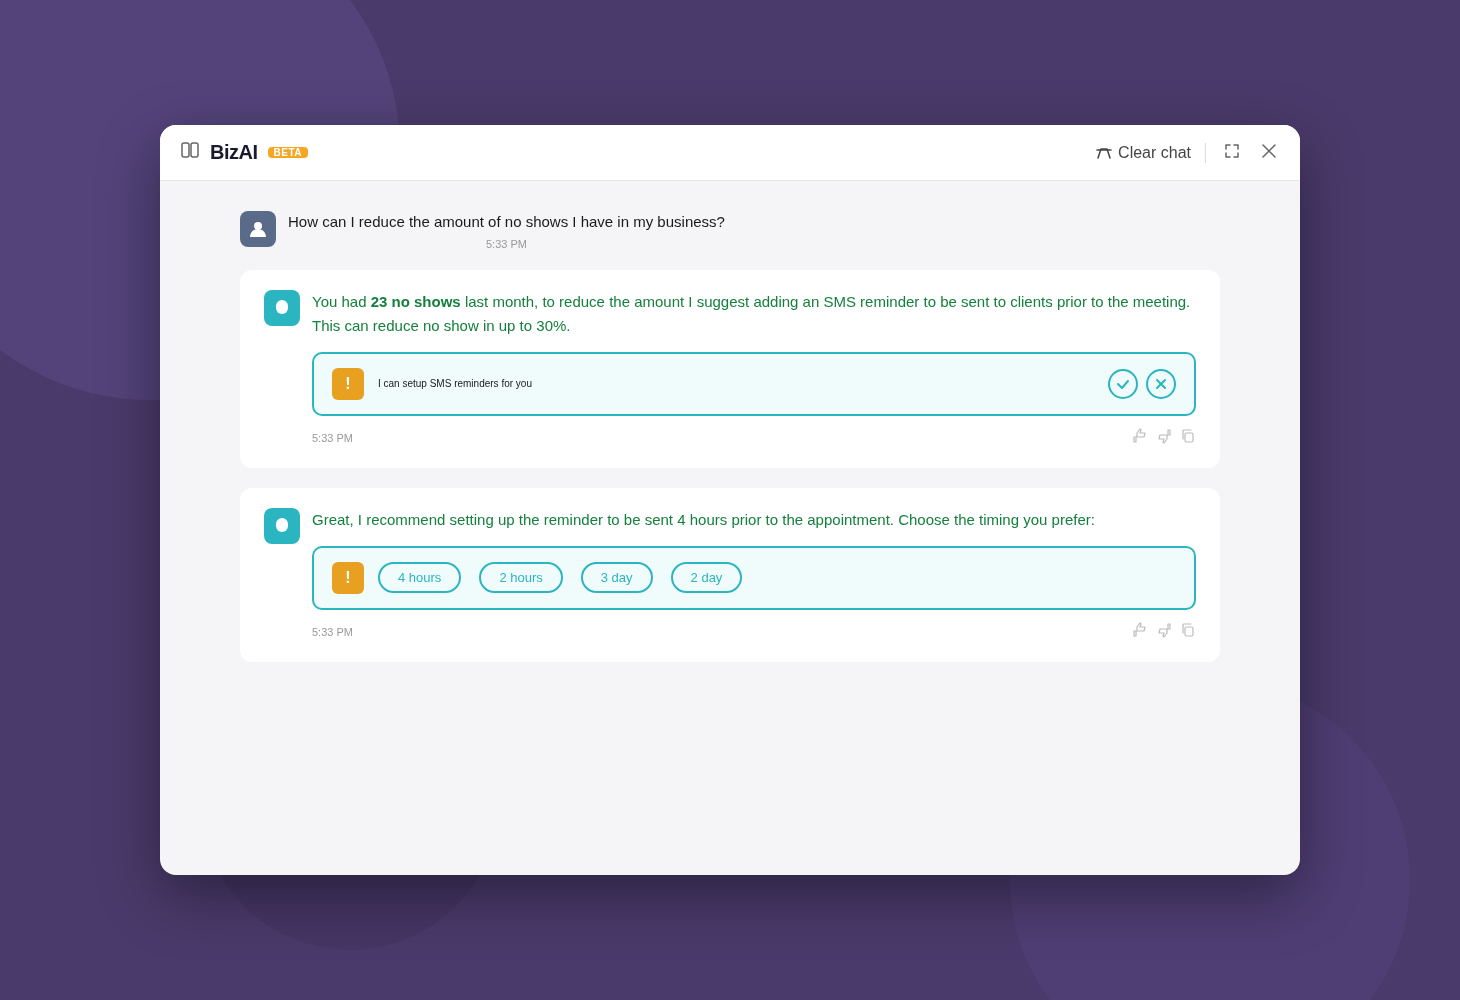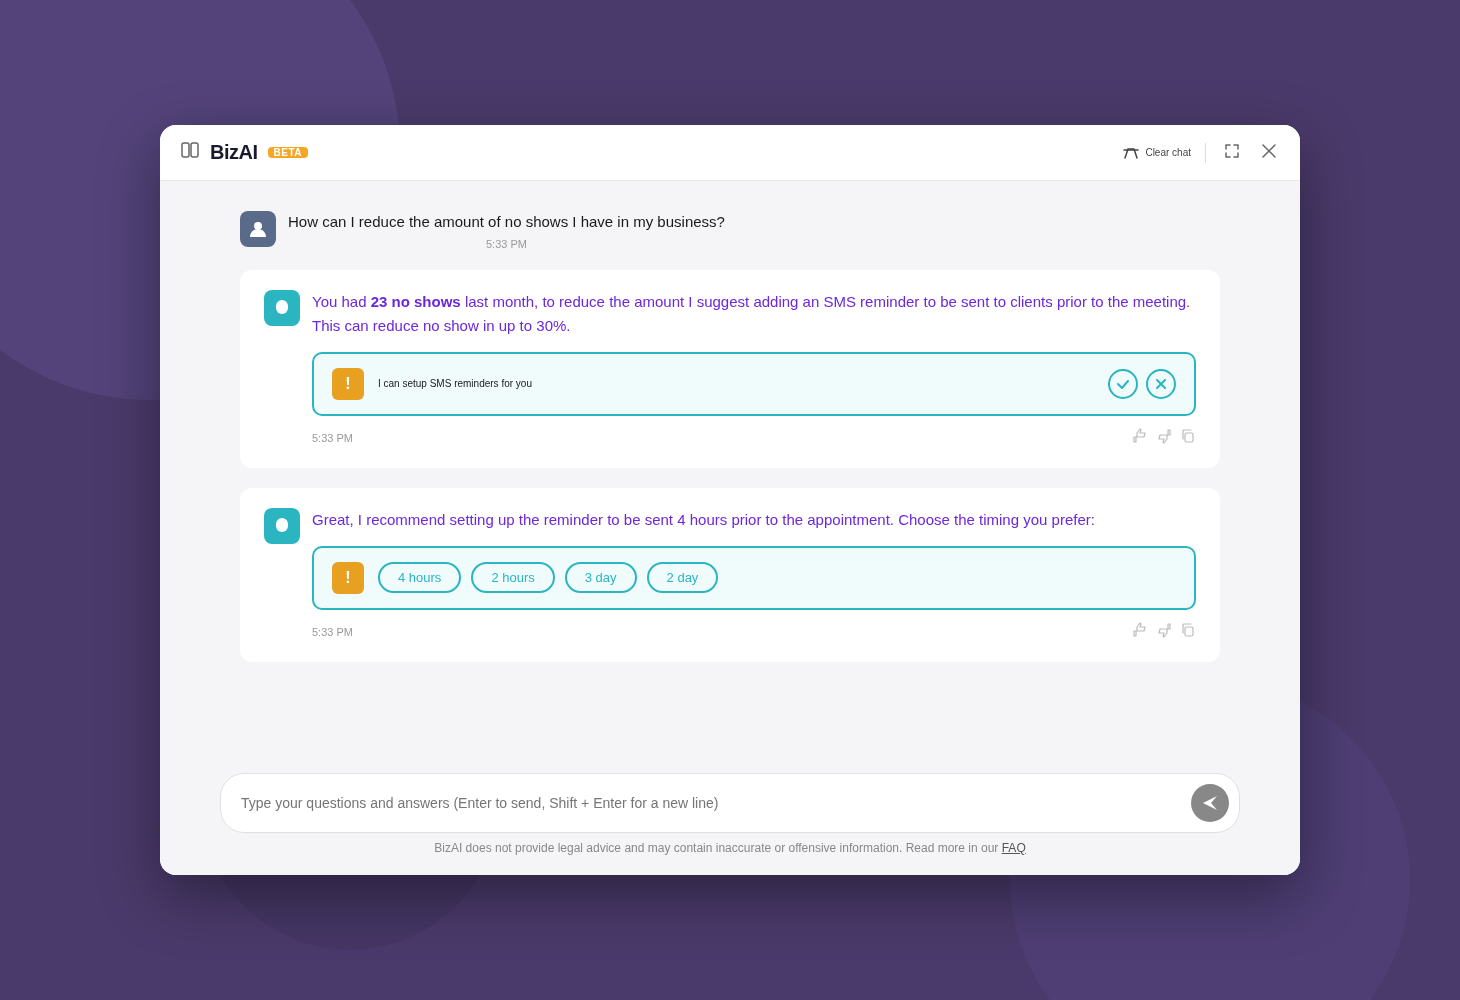--- a/index.html
+++ b/index.html
@@ -100,21 +100,21 @@
     }
 
     .clear-chat-btn {
       display: flex;
       align-items: center;
       gap: 6px;
       background: none;
       border: none;
       cursor: pointer;
       color: #444;
-      font-size: 10px;
+      font-size: 16px;
     }
 
     .header-divider {
       width: 1px;
       height: 20px;
       background: #ddd;
     }
 
     .header-icon-btn {
       background: none;
@@ -208,21 +208,21 @@
       height: 20px;
       fill: #fff;
     }
 
     .ai-content {
       flex: 1;
     }
 
     .ai-text {
       font-size: 15px;
-      color: #6d28d9;
+      color: #15803d;
       line-height: 1.6;
       margin-bottom: 14px;
     }
 
     
     .action-card {
       border: 2px solid #2ab5c1;
       border-radius: 10px;
       padding: 14px 18px;
       display: flex;
@@ -279,21 +279,21 @@
       padding: 14px 18px;
       display: flex;
       align-items: center;
       gap: 14px;
       background: #f0fbfc;
       margin-bottom: 12px;
     }
 
     .timing-buttons {
       display: flex;
-      gap: 10px;
+      gap: 18px;
       flex-wrap: wrap;
     }
 
     .timing-btn {
       border: 2px solid #2ab5c1;
       border-radius: 20px;
       background: none;
       color: #2ab5c1;
       font-size: 13px;
       font-weight: 500;
@@ -533,27 +533,14 @@
                 </svg>
               </button>
             </div>
           </div>
         </div>
       </div>
     </div>
 
   </div>
 
-  <div class="chat-input-area">
-    <div class="input-wrapper">
-      <input type="text" class="chat-input" placeholder="Type your questions and answers (Enter to send, Shift + Enter for a new line)" style="">
-      <button class="send-btn">
-        <svg viewBox="0 0 18 18">
-          <path d="M2 9l14-7-6 7 6 7z" fill="#fff"></path>
-        </svg>
-      </button>
-    </div>
-    <div class="chat-disclaimer">
-      <span>BizAI does not provide legal advice and may contain inaccurate or offensive information. Read more in our </span><a href="#">FAQ</a>
-    </div>
-  </div>
 
 </div>
 
 </body></html>

